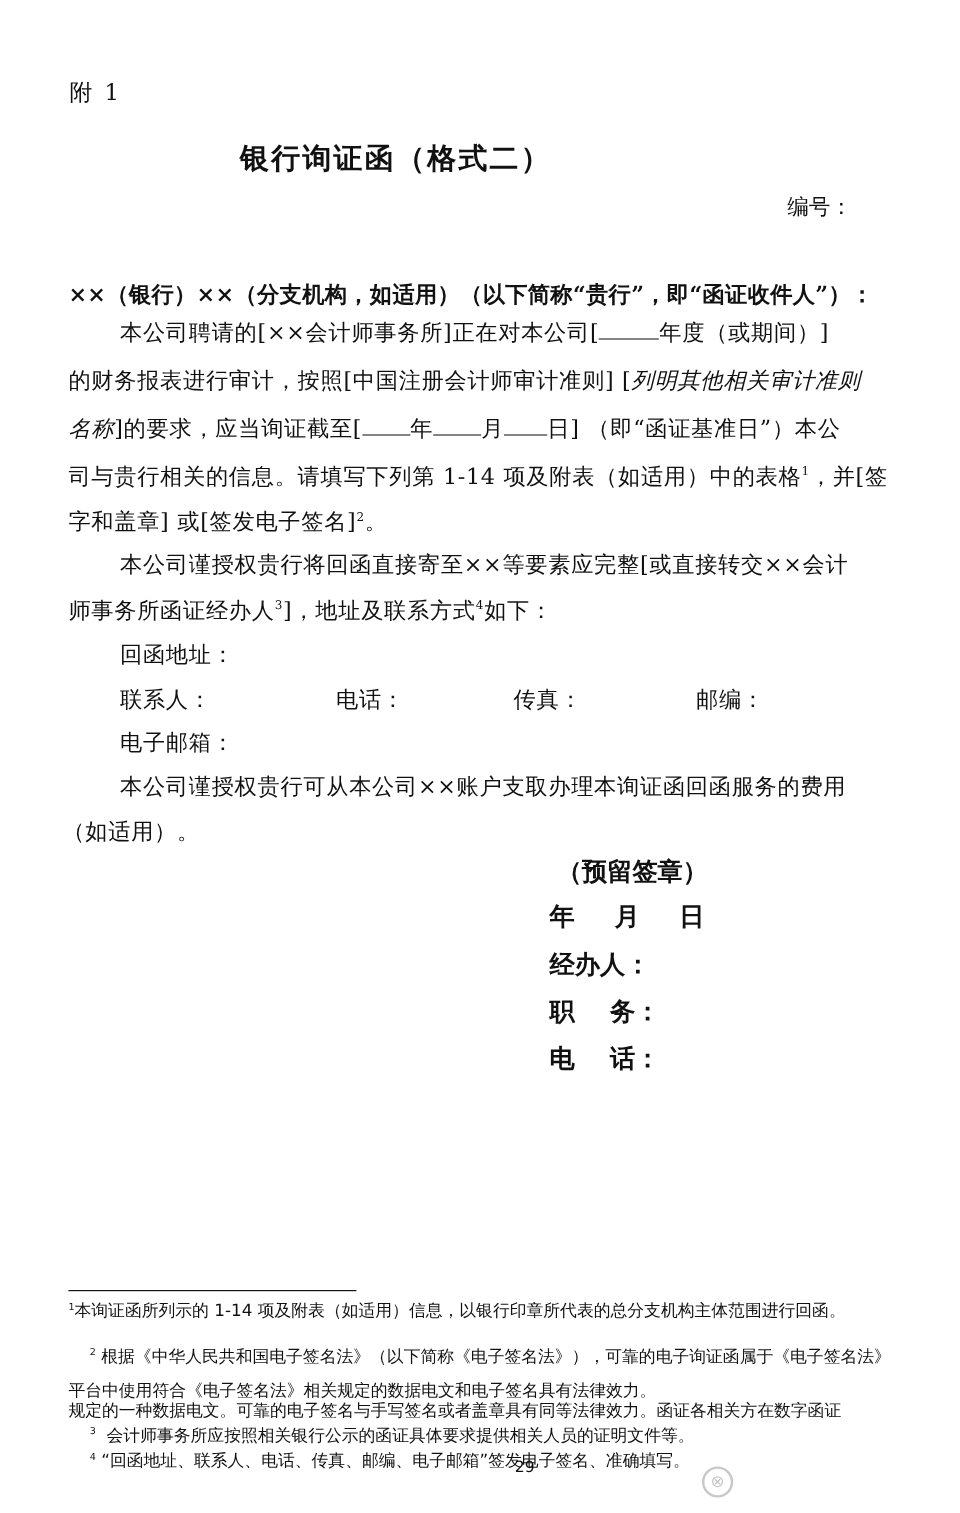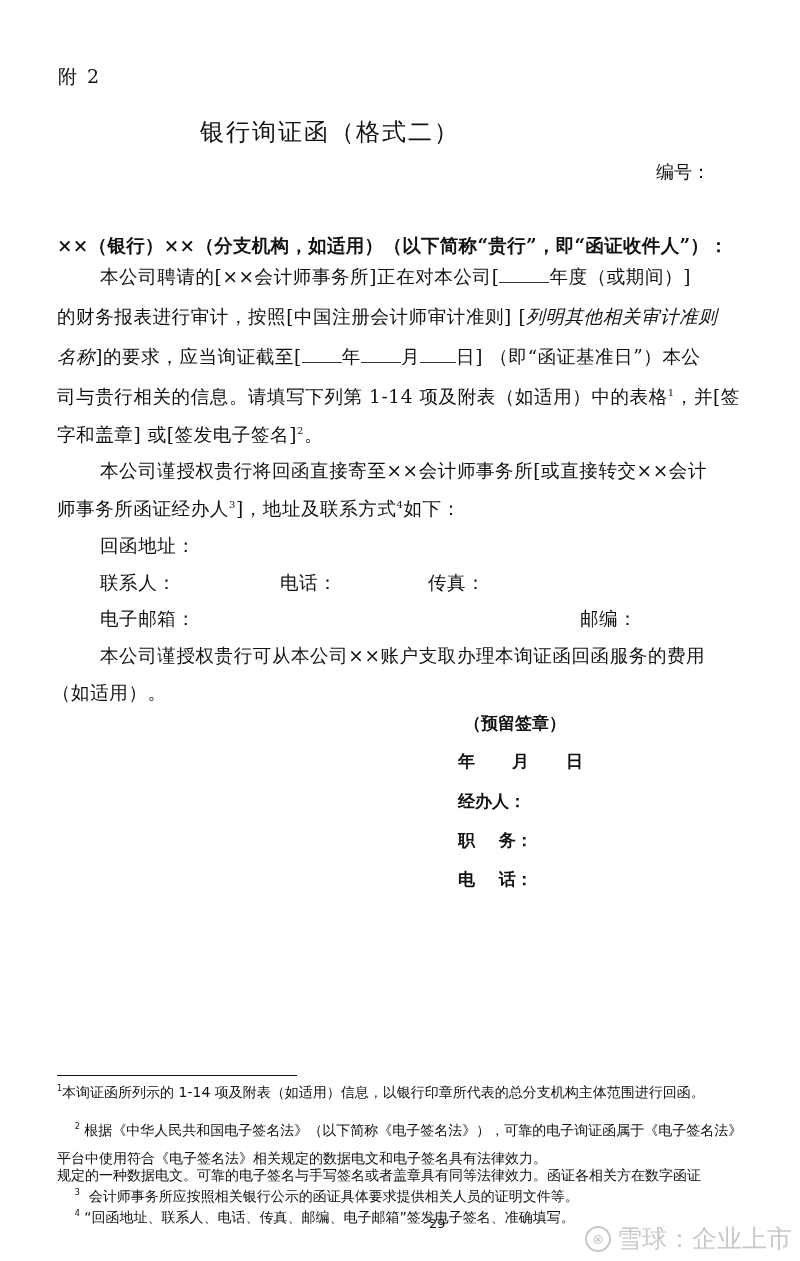--- a/index.html
+++ b/index.html
@@ -3,42 +3,42 @@
   <meta charset="utf-8">
   <style>
     html, body { margin: 0; padding: 0; background: #ffffff; }
     body {
       width: 800px; height: 1261px; position: relative; overflow: hidden;
       font-family: "DejaVu Serif", "Liberation Serif", serif;
       color: #111111;
     }
     .abs { position: absolute; white-space: nowrap; }
     .annex { left: 58px; top: 64px; font-size: 19px; letter-spacing: 2px; }
-    .title { left: 0; width: 660px; text-align: center; top: 116px; font-size: 24px; font-weight: normal; letter-spacing: 2px; }
+    .title { left: 0; width: 660px; text-align: center; top: 116px; font-size: 24px; font-weight: bold; letter-spacing: 2px; }
     .docno { left: 656px; top: 160px; font-size: 18px; }
     .addressee { left: 57px; top: 233px; font-size: 18.5px; font-weight: bold; letter-spacing: 0.3px; }
     .body-line { left: 57px; font-size: 18.5px; letter-spacing: 0.6px; }
     .indent { left: 100px; }
     .blank { display: inline-block; border-bottom: 1.5px solid #333; vertical-align: baseline; height: 14px; }
     .ital { font-style: italic; margin-top: 34px; }
     sup { font-size: 10px; vertical-align: super; line-height: 0; }
-    .sig { font-size: 17px; font-weight: bold; left: 458px; text-align: center; }
+    .sig { font-size: 21px; font-weight: bold; left: 458px; text-align: center; }
     .rule { position: absolute; left: 57px; top: 1075px; width: 240px; border-top: 1.2px solid #111; }
     .fn { left: 57px; font-size: 14px; font-family: "DejaVu Sans", "Liberation Sans", sans-serif; letter-spacing: 0; }
     .fn sup { font-size: 8px; }
     .pageno { left: 394px; top: 1216px; font-size: 13px; font-family: "DejaVu Sans", "Liberation Sans", sans-serif; margin-left: 35px; }
     .watermark { left: 585px; top: 1222px; font-size: 25px; color: #c8c8c8; font-family: "DejaVu Sans", "Liberation Sans", sans-serif; display: flex; align-items: center; gap: 6px; }
     .wm-logo { width: 26px; height: 26px; border: 2px solid #c8c8c8; border-radius: 50%; display: inline-flex; align-items: center; justify-content: center; font-size: 14px; box-sizing: border-box; }
   </style>
 </head>
 <body>
 
 <div>
 
-  <div class="abs annex">附 2</div>
+  <div class="abs annex">附 1</div>
   <div class="abs title">银行询证函（格式二）</div>
   <div class="abs docno">编号：</div>
 
   <div class="abs addressee">××（银行）××（分支机构，如适用）（以下简称“贵行”，即“函证收件人”）：</div>
 
   <div class="abs body-line indent" style="top:264px;">
     <span>本公司聘请的[××会计师事务所]正在对本公司[</span><span class="blank" style="width:50px;"></span><span>年度（或期间）]</span>
   </div>
   <div class="abs body-line" style="top:304px;">
     <span>的财务报表进行审计，按照[中国注册会计师审计准则] [</span><span class="ital">列明其他相关审计准则</span>
@@ -46,30 +46,30 @@
   <div class="abs body-line" style="top:344px;">
     <span class="ital">名称</span><span>]的要求，应当询证截至[</span><span class="blank" style="width:40px;"></span><span>年</span><span class="blank" style="width:40px;"></span><span>月</span><span class="blank" style="width:36px;"></span><span>日]  （即“函证基准日”）本公</span>
   </div>
   <div class="abs body-line" style="top:384px;">
     <span>司与贵行相关的信息。请填写下列第 1-14 项及附表（如适用）中的表格</span><sup>1</sup><span>，并[签</span>
   </div>
   <div class="abs body-line" style="top:422px;">
     <span>字和盖章] 或[签发电子签名]</span><sup>2</sup><span>。</span>
   </div>
 
-  <div class="abs body-line indent" style="top:458px;">本公司谨授权贵行将回函直接寄至××会计师事务所[或直接转交××会计</div>
+  <div class="abs body-line indent" style="top:458px;">本公司谨授权贵行将回函直接寄至××等要素应完整[或直接转交××会计</div>
   <div class="abs body-line" style="top:496px;">
     <span>师事务所函证经办人</span><sup>3</sup><span>]，地址及联系方式</span><sup>4</sup><span>如下：</span>
   </div>
 
   <div class="abs body-line indent" style="top:533px;">回函地址：</div>
   <div class="abs body-line indent" style="top:570px;">联系人：</div>
   <div class="abs body-line" style="top:570px; left:280px;">电话：</div>
   <div class="abs body-line" style="top:570px; left:428px;">传真：</div>
-  <div class="abs body-line" style="top:570px; left:580px;margin-top:36px;">邮编：</div>
+  <div class="abs body-line" style="top:570px; left:580px;">邮编：</div>
   <div class="abs body-line indent" style="top:606px;">电子邮箱：</div>
 
   <div class="abs body-line indent" style="top:643px;">本公司谨授权贵行可从本公司××账户支取办理本询证函回函服务的费用</div>
   <div class="abs body-line" style="top:680px; left:52px;">（如适用）。</div>
 
   <div class="abs sig" style="top:712px; left:464px;">（预留签章）</div>
   <div class="abs sig" style="top:750px;">年</div>
   <div class="abs sig" style="top:750px; left:512px;">月</div>
   <div class="abs sig" style="top:750px; left:566px;">日</div>
   <div class="abs sig" style="top:790px; white-space:pre;">经办人：</div>
@@ -89,16 +89,15 @@
     <sup>3</sup><span>  会计师事务所应按照相关银行公示的函证具体要求提供相关人员的证明文件等。</span>
   </div>
   <div class="abs fn" style="top:1193px; white-space:pre;">
     <sup>4</sup><span> “回函地址、联系人、电话、传真、邮编、电子邮箱”签发电子签名、准确填写。</span>
   </div>
 
   <div class="abs pageno">29</div>
 
   <div class="abs watermark">
     <span class="wm-logo">⊗</span>
-    <span>雪球：企业上市</span>
   </div>
 
 </div>
 
 </body></html>

